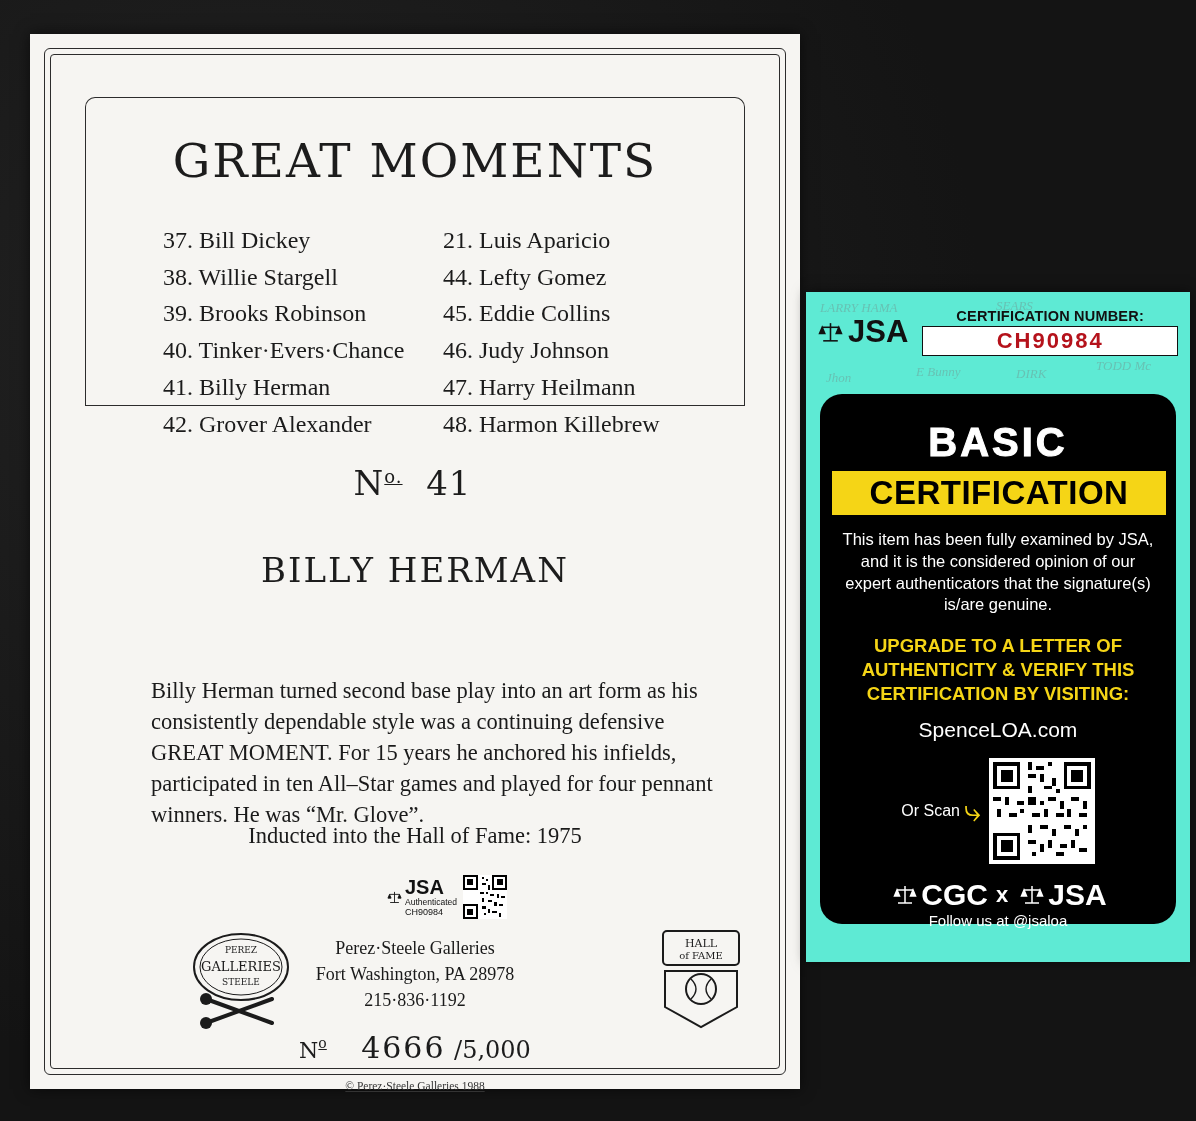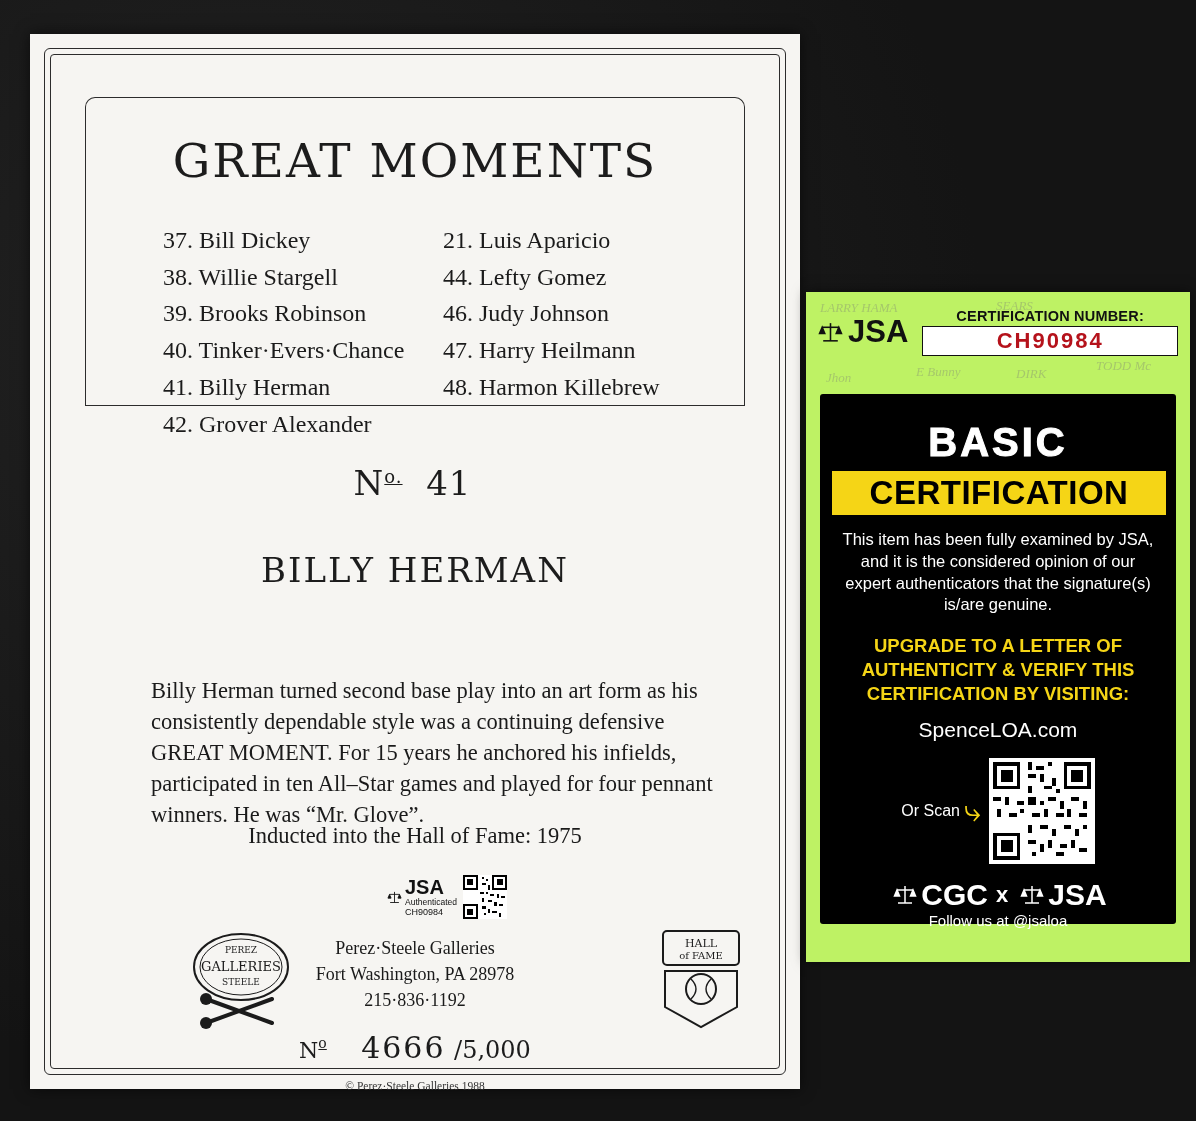--- a/index.html
+++ b/index.html
@@ -59,42 +59,42 @@
   .addr{position:absolute;top:880px;left:0;right:0;text-align:center;
         font-size:18px;line-height:1.45;color:#1a1a1a;}
 
   .seal-left{position:absolute;left:135px;top:872px;width:110px;height:105px;}
   .seal-right{position:absolute;left:600px;top:872px;width:100px;height:105px;}
 
   .serial{position:absolute;top:975px;left:0;right:0;text-align:center;
           font-family:"DejaVu Serif",serif;font-size:27px;color:#1c1c1c;}
   .serial .no{font-size:22px;}
   .serial .big{font-size:30px;letter-spacing:2px;}
-  .copy{position:absolute;top:1025px;left:0;right:0;text-align:center;font-size:11.5px;color:#333;}
+  .copy{position:absolute;top:1025px;left:0;right:0;text-align:center;font-size:11.5px;color:#333;text-decoration:underline;}
 
   
   .label{position:absolute;left:806px;top:292px;width:384px;height:670px;
-         background:#bef264;box-shadow:0 0 12px rgba(0,0,0,.55);overflow:hidden;}
+         background:#5eead4;box-shadow:0 0 12px rgba(0,0,0,.55);overflow:hidden;}
   .sig-bg{position:absolute;inset:0;opacity:.35;color:#777;
           font-family:"Liberation Serif",serif;font-size:13px;}
   .sig-bg span{position:absolute;white-space:nowrap;font-style:italic;}
 
   .lab-head{position:absolute;top:16px;left:12px;right:12px;height:48px;display:flex;align-items:center;}
   .lab-head .jsa{display:flex;align-items:center;font-family:"Liberation Sans",sans-serif;
                  font-weight:bold;font-size:31px;color:#111;}
   .lab-head .jsa .sc{width:25px;height:25px;margin-right:5px;}
   .certblock{margin-left:14px;flex:1;}
   .certblock .cn{font-family:"Liberation Sans",sans-serif;font-weight:bold;font-size:14.5px;
                  color:#111;text-align:center;letter-spacing:.2px;}
   .certnum{margin-top:2px;border:1.5px solid #111;background:#fff;text-align:center;
            font-family:"Liberation Sans",sans-serif;font-weight:bold;font-size:22px;
            color:#b5121b;letter-spacing:2px;padding:1px 0;}
 
   .blackbox{position:absolute;left:14px;top:102px;width:356px;height:530px;background:#000;
-            border-radius:3px;color:#fff;}
+            border-radius:22px;color:#fff;}
   .basic{text-align:center;margin-top:26px;font-family:"Liberation Sans",sans-serif;
          font-weight:bold;font-size:40px;letter-spacing:3px;
          -webkit-text-stroke:1px #fff;}
   .certbar{margin:6px 10px 0 12px;background:#f5d516;color:#000;text-align:center;
            font-family:"Liberation Sans",sans-serif;font-weight:bold;font-size:33px;
            letter-spacing:.5px;padding:3px 0;}
   .lab-body{margin:14px 18px 0 18px;text-align:center;font-family:"Liberation Sans",sans-serif;
             font-size:16.5px;line-height:1.32;}
   .upgrade{margin:18px 14px 0 14px;text-align:center;color:#f5d516;
            font-family:"Liberation Sans",sans-serif;font-weight:bold;font-size:18.5px;line-height:1.3;}
@@ -129,20 +129,21 @@
           <div class="item">37. Bill Dickey</div>
           <div class="item">38. Willie Stargell</div>
           <div class="item">39. Brooks Robinson</div>
           <div class="item">40. Tinker·Evers·Chance</div>
           <div class="item">41. Billy Herman</div>
           <div class="item">42. Grover Alexander</div>
         </div>
         <div class="col" style="padding-left:28px">
           <div class="item">21. Luis Aparicio</div>
           <div class="item">44. Lefty Gomez</div>
+          <div class="item">45. Eddie Collins</div>
           <div class="item">46. Judy Johnson</div>
           <div class="item">47. Harry Heilmann</div>
           <div class="item">48. Harmon Killebrew</div>
         </div>
       </div>
 
       <div class="num41">
         <span>N</span><sup>o.</sup>
         &nbsp;<span>41</span>
       </div>

